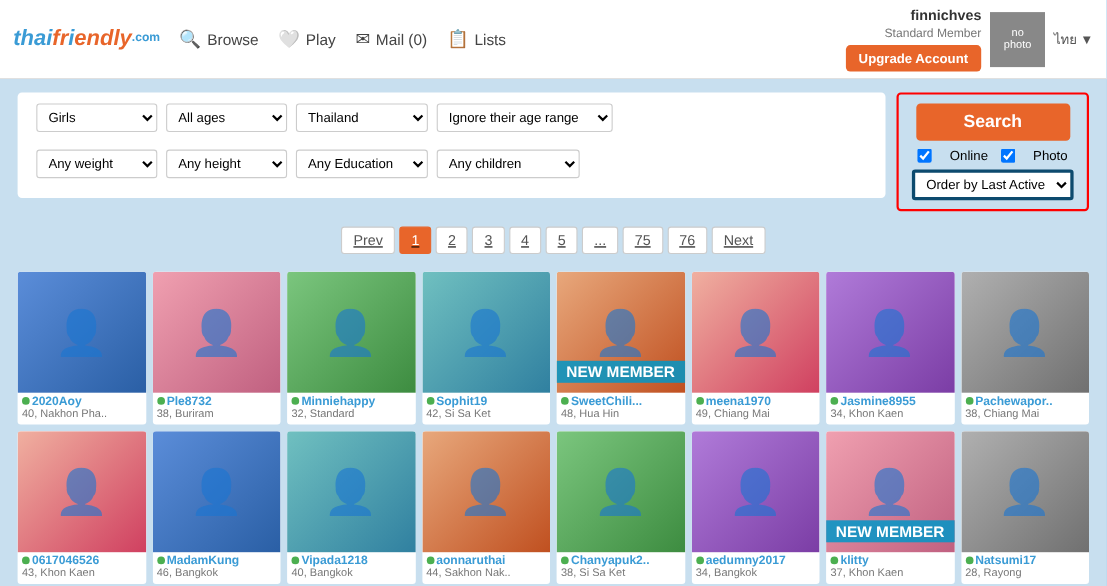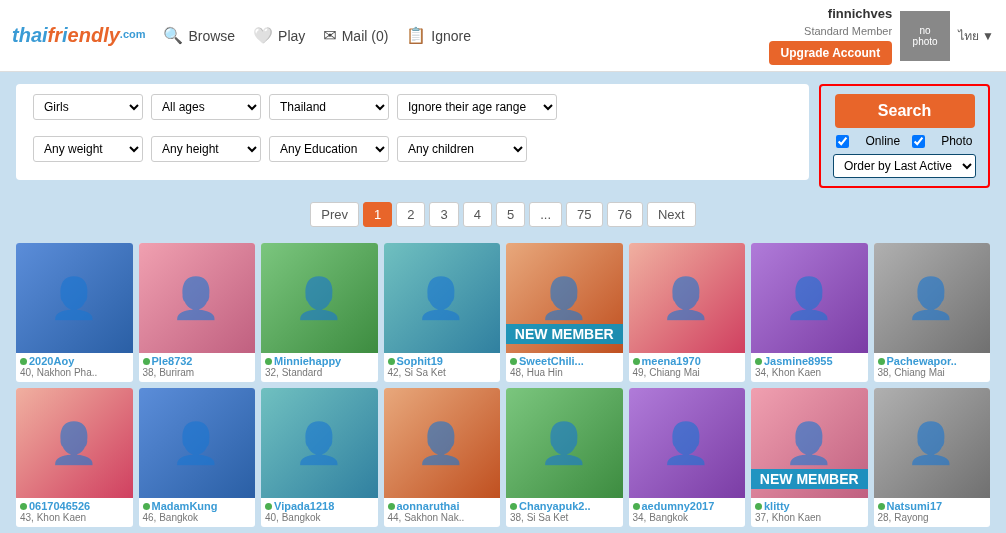--- a/index.html
+++ b/index.html
@@ -69,28 +69,28 @@
       min-width: 160px; position: relative;
     }
     .search-btn {
       background: #e8652a; color: white; border: none; border-radius: 4px;
       padding: 8px 30px; font-size: 16px; font-weight: bold; cursor: pointer;
       width: 140px;
     }
     .checkboxes { display: flex; gap: 12px; align-items: center; font-size: 12px; }
     .checkbox-item { display: flex; align-items: center; gap: 16px; justify-content: flex-end; }
     .order-select {
-      border: 1px solid #0c4a6e; border-radius: 3px; font-size: 12px;
+      border: 3px solid #0c4a6e; border-radius: 3px; font-size: 12px;
       padding: 3px 6px; background: white; cursor: pointer;
     }
 
     
     .pagination {
       display: flex; align-items: flex-end; justify-content: center;
-      gap: 4px; padding: 10px 0;
+      gap: 4px; padding: 10px 0; text-decoration: underline;
     }
     .page-btn {
       padding: 4px 10px; border: 1px solid #ccc; background: white;
       border-radius: 3px; cursor: pointer; font-size: 13px; color: #555;
     }
     .page-btn.active { background: #e8652a; color: white; border-color: #e8652a; }
 
     
     .profiles-grid {
       display: grid;
@@ -149,21 +149,21 @@
     <a class="nav-item">
       <span class="nav-icon">🤍</span>
       <span>Play</span>
     </a>
     <a class="nav-item">
       <span class="nav-icon">✉</span>
       <span>Mail (0)</span>
     </a>
     <a class="nav-item">
       <span class="nav-icon">📋</span>
-      <span>Ignore</span>
+      <span>Lists</span>
     </a>
   </nav>
   <div style="display:flex; align-items:center; gap:8px;">
     <div class="header-right">
       <span class="username">finnichves</span>
       <span class="member-type">Standard Member</span>
       <button class="upgrade-btn">Upgrade Account</button>
     </div>
     <div class="no-photo-box">
       <span>no<br>photo</span>

